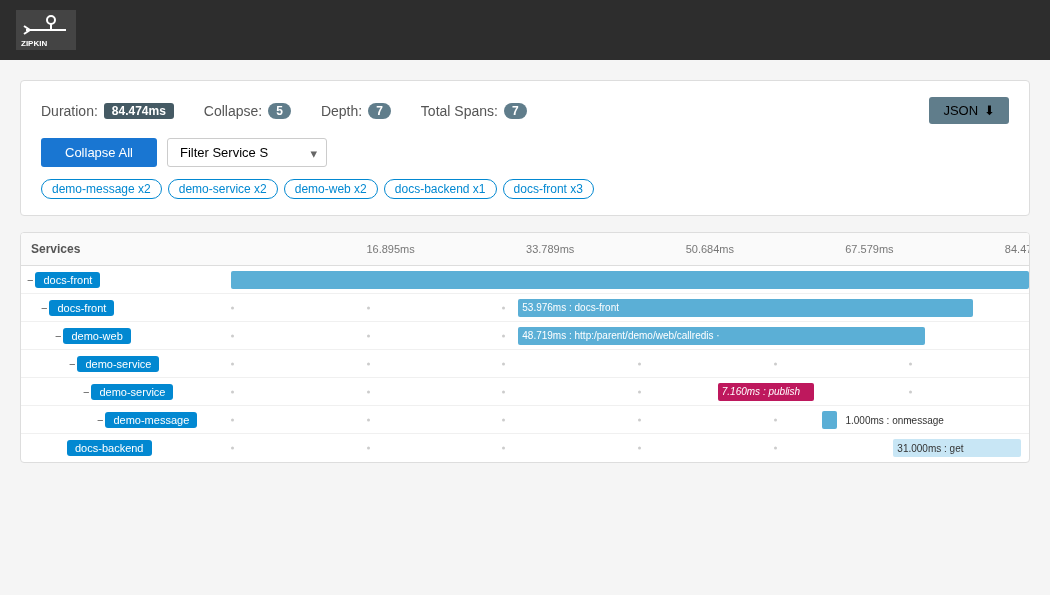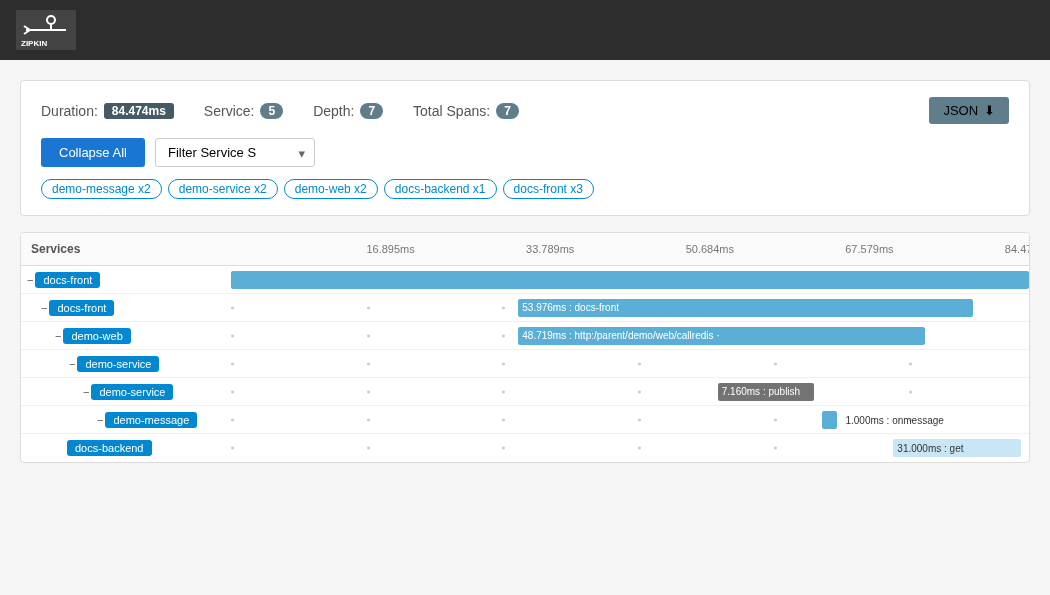--- a/index.html
+++ b/index.html
@@ -128,21 +128,21 @@
       border: none;
       padding: 7px 18px;
       border-radius: 3px;
       cursor: pointer;
       font-size: 13px;
     }
     .collapse-btn {
       background: #1976d2;
       color: white;
       border: none;
-      padding: 7px 18px;
+      padding: 7px 24px;
       border-radius: 3px;
       cursor: pointer;
       font-size: 13px;
     }
     .filter-select {
       border: 1px solid #ccc;
       border-radius: 3px;
       padding: 6px 12px;
       font-size: 13px;
       background: white;
@@ -289,21 +289,21 @@
 
 <div class="main">
 
   <div class="info-card">
     <div class="info-row">
       <div class="info-item">
         <span class="info-label">Duration:</span>
         <span class="duration-badge">84.474ms</span>
       </div>
       <div class="info-item">
-        <span class="info-label">Service:</span>
+        <span class="info-label">Collapse:</span>
         <span class="info-badge">5</span>
       </div>
       <div class="info-item">
         <span class="info-label">Depth:</span>
         <span class="info-badge">7</span>
       </div>
       <div class="info-item">
         <span class="info-label">Total Spans:</span>
         <span class="info-badge">7</span>
       </div>
@@ -412,21 +412,21 @@
             <button class="toggle-btn">−</button>
             <span class="service-chip" style="background: rgb(2, 136, 209);">demo-service</span>
           </div>
           <div class="trace-timeline-cell" style="position: relative;">
             <div style="position: absolute; width: 3px; height: 3px; border-radius: 50%; background: rgb(204, 204, 204); top: 50%; transform: translateY(-50%); left: 0%;"></div>
             <div style="position: absolute; width: 3px; height: 3px; border-radius: 50%; background: rgb(204, 204, 204); top: 50%; transform: translateY(-50%); left: 17%;"></div>
             <div style="position: absolute; width: 3px; height: 3px; border-radius: 50%; background: rgb(204, 204, 204); top: 50%; transform: translateY(-50%); left: 34%;"></div>
             <div style="position: absolute; width: 3px; height: 3px; border-radius: 50%; background: rgb(204, 204, 204); top: 50%; transform: translateY(-50%); left: 51%;"></div>
             <div style="position: absolute; width: 3px; height: 3px; border-radius: 50%; background: rgb(204, 204, 204); top: 50%; transform: translateY(-50%); left: 68%;"></div>
             <div style="position: absolute; width: 3px; height: 3px; border-radius: 50%; background: rgb(204, 204, 204); top: 50%; transform: translateY(-50%); left: 85%;"></div>
-            <div class="span-bar" style="left: 61%; width: 12%; background: #737373; color: white; font-size: 10px;">7.160ms : publish</div>
+            <div class="span-bar" style="left: 61%; width: 12%; background: #be185d; color: white; font-size: 10px; font-style: italic;">7.160ms : publish</div>
           </div>
         </div>
         <div class="trace-row">
           <div class="trace-service-cell">
             <span style="display: inline-block; width: 70px;"></span>
             <button class="toggle-btn">−</button>
             <span class="service-chip" style="background: rgb(2, 136, 209);">demo-message</span>
           </div>
           <div class="trace-timeline-cell" style="position: relative;">
             <div style="position: absolute; width: 3px; height: 3px; border-radius: 50%; background: rgb(204, 204, 204); top: 50%; transform: translateY(-50%); left: 0%;"></div>

